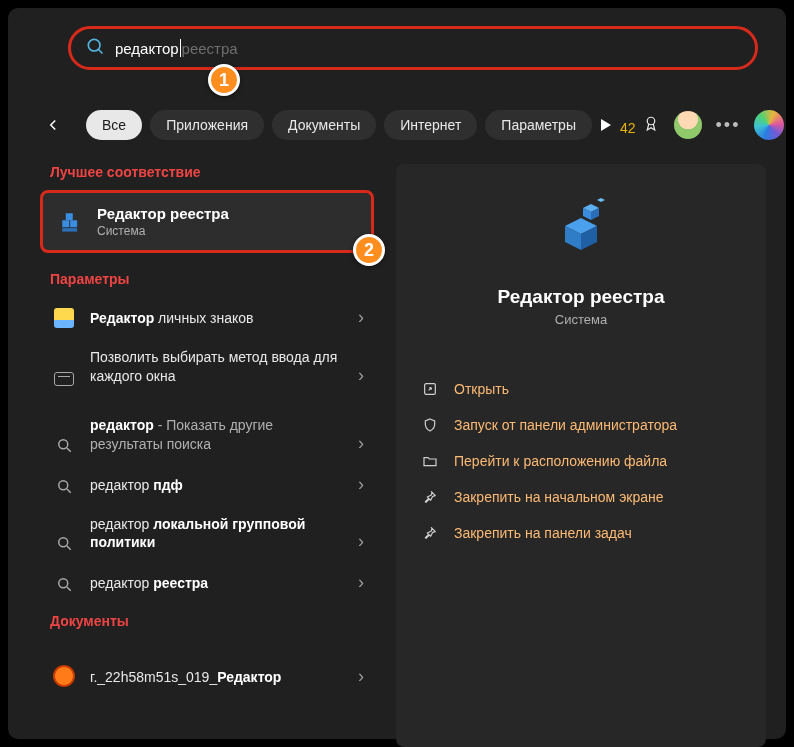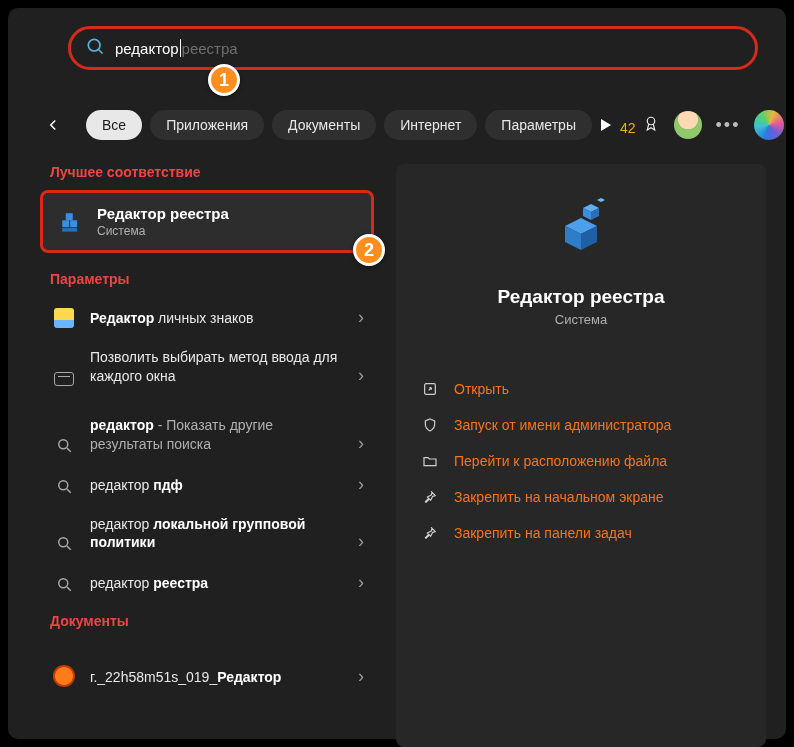--- a/index.html
+++ b/index.html
@@ -149,21 +149,21 @@
     padding: 4px 0 20px 0;
     border-bottom: none;
   }
   .regedit-big { width: 72px; height: 72px; margin-bottom: 20px; position:relative;}
   .hero-title { font-size: 19px; font-weight:600; }
   .hero-sub { font-size: 13px; color:#b0b0b0; margin-top:4px;}
   .actions { margin-top: 26px; display:flex; flex-direction:column; gap:4px;}
   .action {
     display:flex; align-items:center; gap:14px;
     padding: 8px 4px;
-    font-size: 14px; color:#f97316;
+    font-size: 14px; color:#fdba74;
     cursor:pointer;
   }
   .action .aicon { width:20px; display:flex; justify-content:center; color:#cfcfcf;}
   .action .aicon svg{width:16px;height:16px;}
   
   .medal svg{width:18px;height:18px;}
   .left-inner { padding-right: 4px;}
 </style>
 </head>
 <body>
@@ -343,21 +343,21 @@
               </svg>
             </span>
           <span>Открыть</span>
         </div>
         <div class="action">
           <span class="aicon">
               <svg viewBox="0 0 24 24" fill="none" stroke="currentColor" stroke-width="1.8">
                 <path d="M12 3l7 3v5c0 5-3 8-7 10-4-2-7-5-7-10V6l7-3z"></path>
               </svg>
             </span>
-          <span>Запуск от имени администратора</span>
+          <span>Запуск от панели администратора</span>
         </div>
         <div class="action">
           <span class="aicon">
               <svg viewBox="0 0 24 24" fill="none" stroke="currentColor" stroke-width="1.8">
                 <path d="M3 7h6l2 2h10v10H3z"></path>
               </svg>
             </span>
           <span>Перейти к расположению файла</span>
         </div>
         <div class="action">

